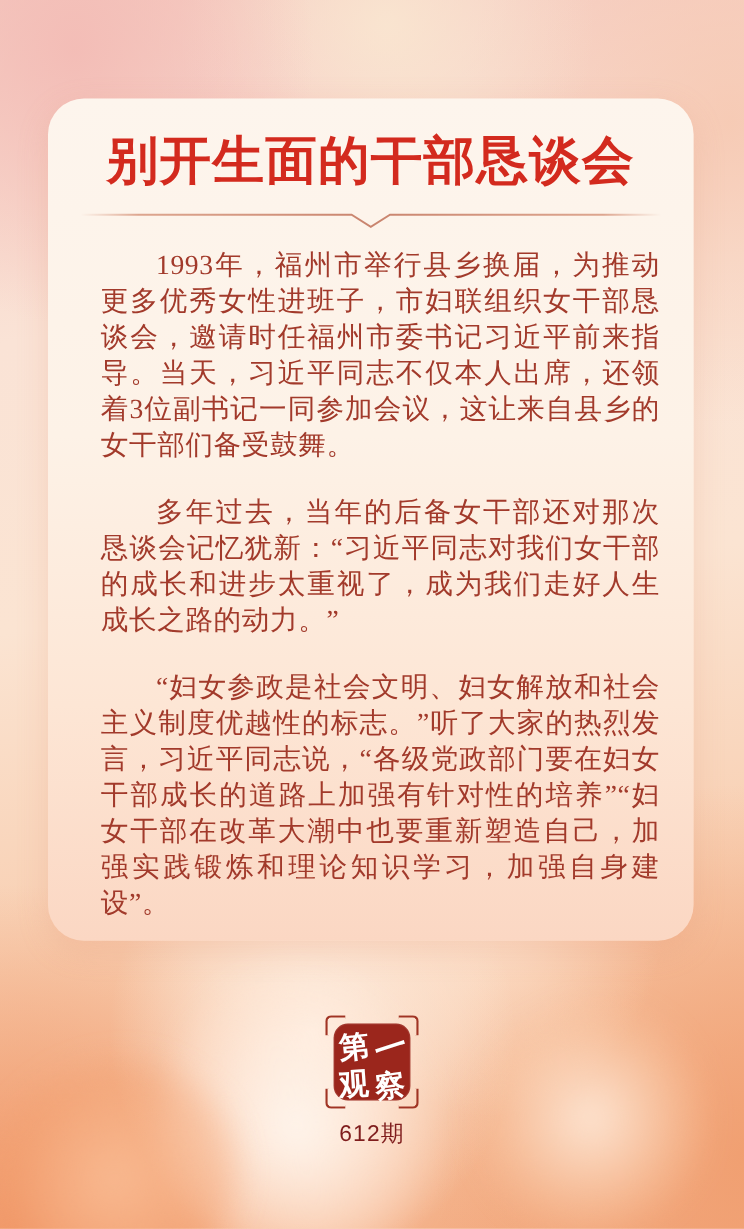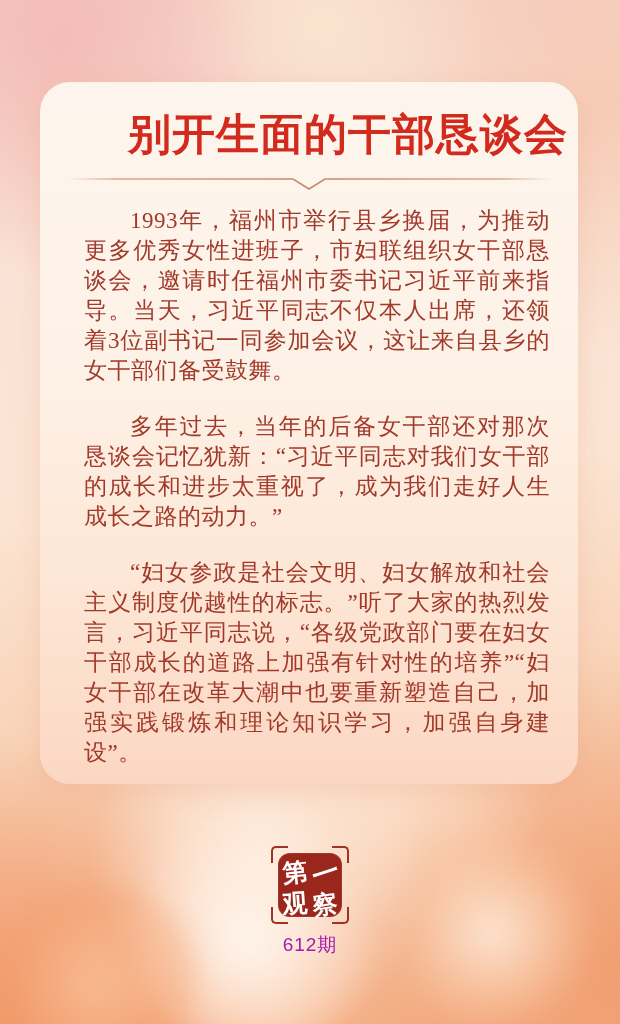--- a/index.html
+++ b/index.html
@@ -37,21 +37,21 @@
 
   
   .card{
     position:absolute;left:40px;top:82px;width:538px;height:702px;
     border-radius:30px;
     background:linear-gradient(180deg,#fdf5ed 0%,#fdf2e7 40%,#fde6d5 72%,#fbd7c3 100%);
     box-shadow:0 8px 26px rgba(226,146,113,.22);
   }
   .card h1{
     margin:26px 10px 0;
-    text-align:right;
+    text-align:center;
     font-size:43px;line-height:54px;
     font-weight:900;
     letter-spacing:1px;
     color:#d32a1e;
   }
   .divider{display:block;width:484px;margin:14px auto 0;height:16px;}
   .body-text{padding:14px 28px 0 44px;}
   .body-text p{
     margin:0 0 26px;
     font-size:23px;line-height:30px;
@@ -83,21 +83,21 @@
   .corner.tl{left:0;top:0;border-left-width:2px;border-top-width:2px;border-top-left-radius:5px;}
   .corner.tr{right:0;top:0;border-right-width:2px;border-top-width:2px;border-top-right-radius:5px;}
   .corner.bl{left:0;bottom:0;border-left-width:2px;border-bottom-width:2px;border-bottom-left-radius:5px;}
   .corner.br{right:0;bottom:0;border-right-width:2px;border-bottom-width:2px;border-bottom-right-radius:5px;}
 
   .issue{
     position:absolute;left:0;top:932px;width:620px;
     text-align:center;
     font-family:"Liberation Sans", sans-serif;
     font-size:19px;letter-spacing:1px;
-    color:#a21caf;
+    color:#7f1d1d;
   }
 </style>
 </head>
 <body>
 
 <div class="stage">
 
   <div class="bg">
     <div class="petal petal-a"></div>
     <div class="petal petal-b"></div>

